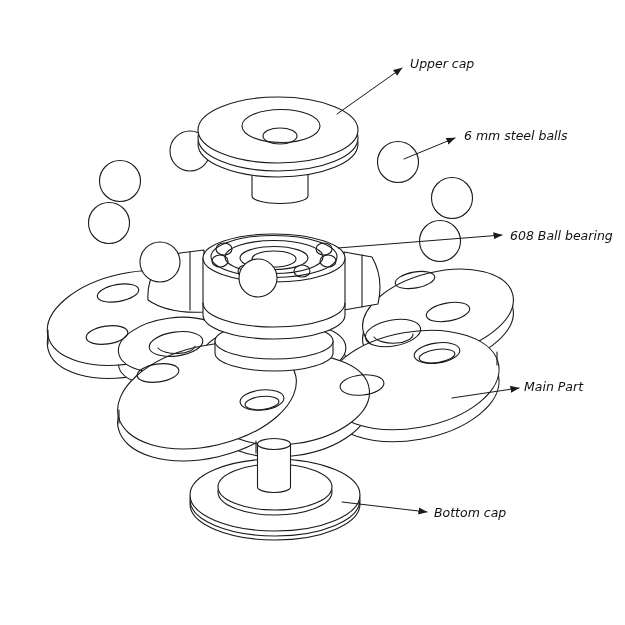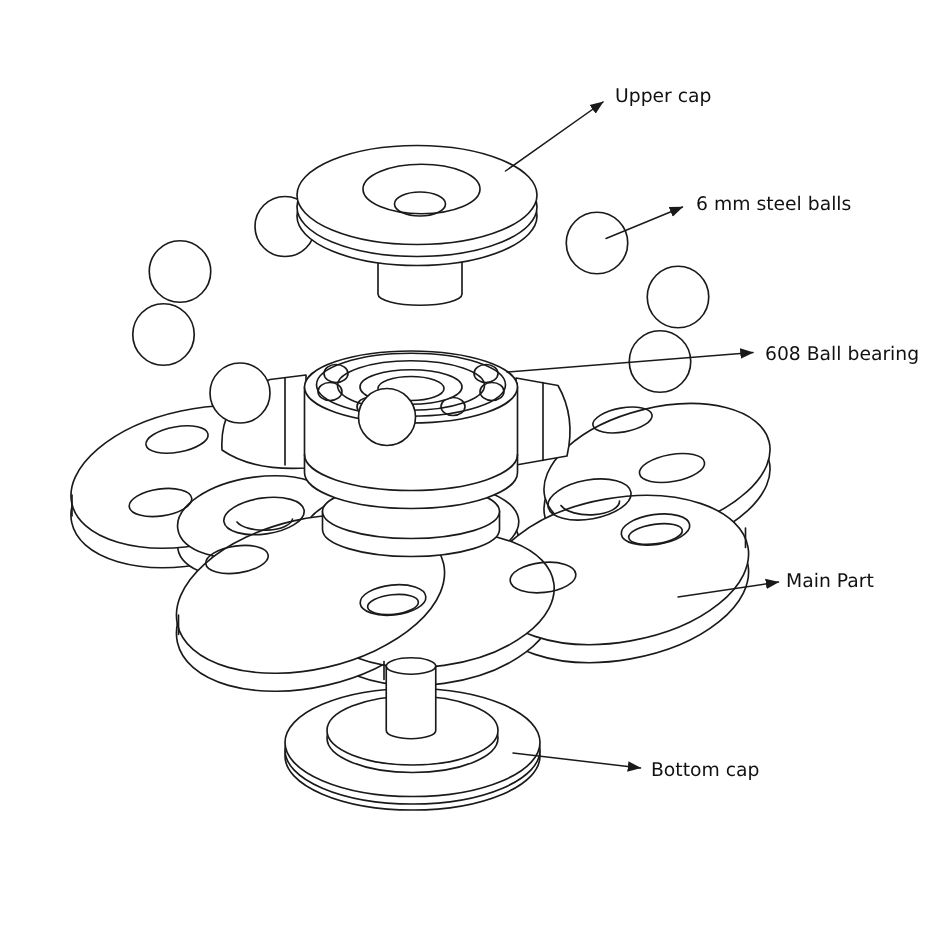--- a/index.html
+++ b/index.html
@@ -7,20 +7,21 @@
     padding: 0;
     background: #ffffff;
   }
   .stage {
     width: 625px;
     height: 625px;
     background: #ffffff;
     position: relative;
     overflow: hidden;
     font-family: "DejaVu Sans", "Liberation Sans", sans-serif;
+    font-style: italic;
   }
   svg text {
     font-family: "DejaVu Sans", "Liberation Sans", sans-serif;
     font-size: 12.5px;
     fill: #111111;
   }
 </style>
 </head>
 <body>
 

